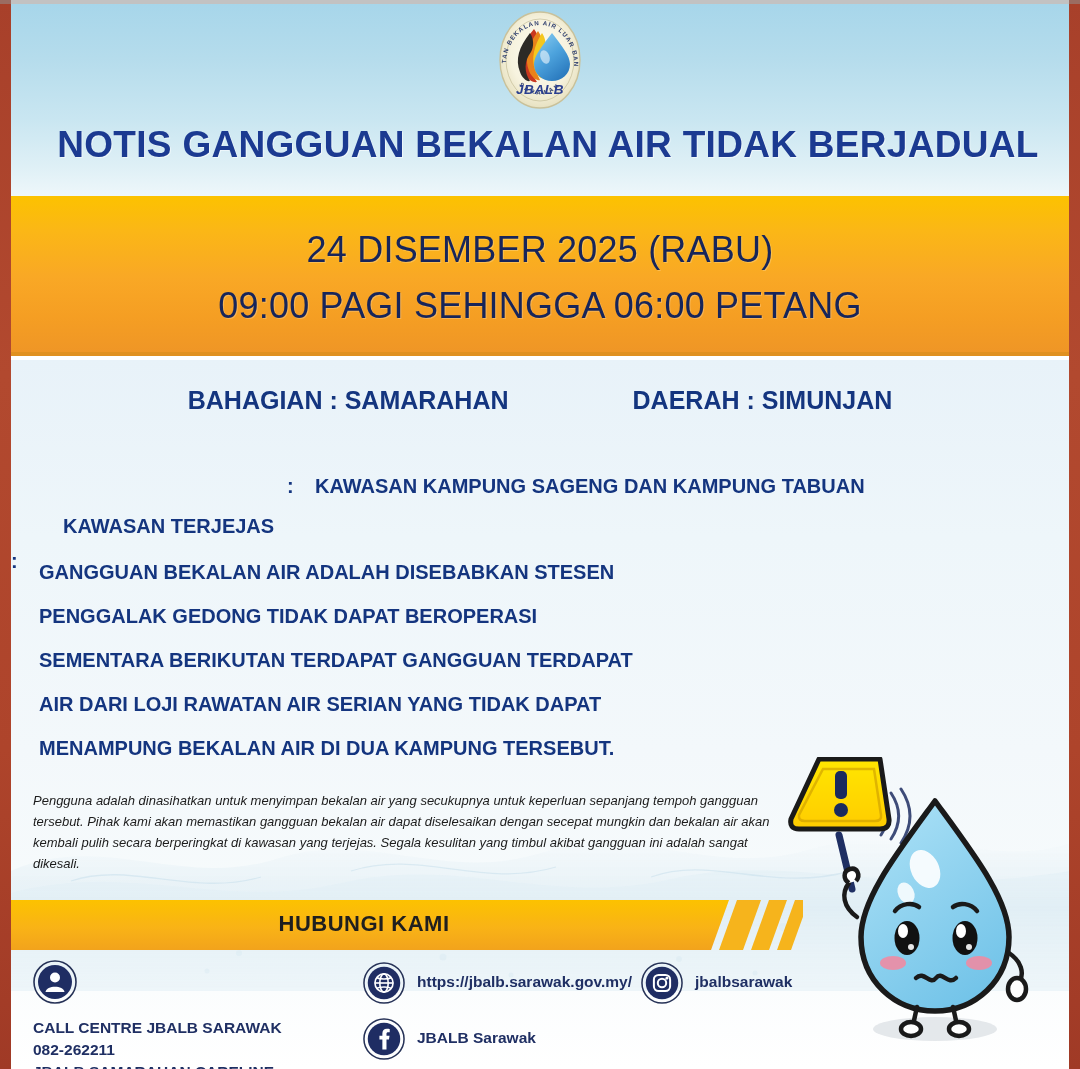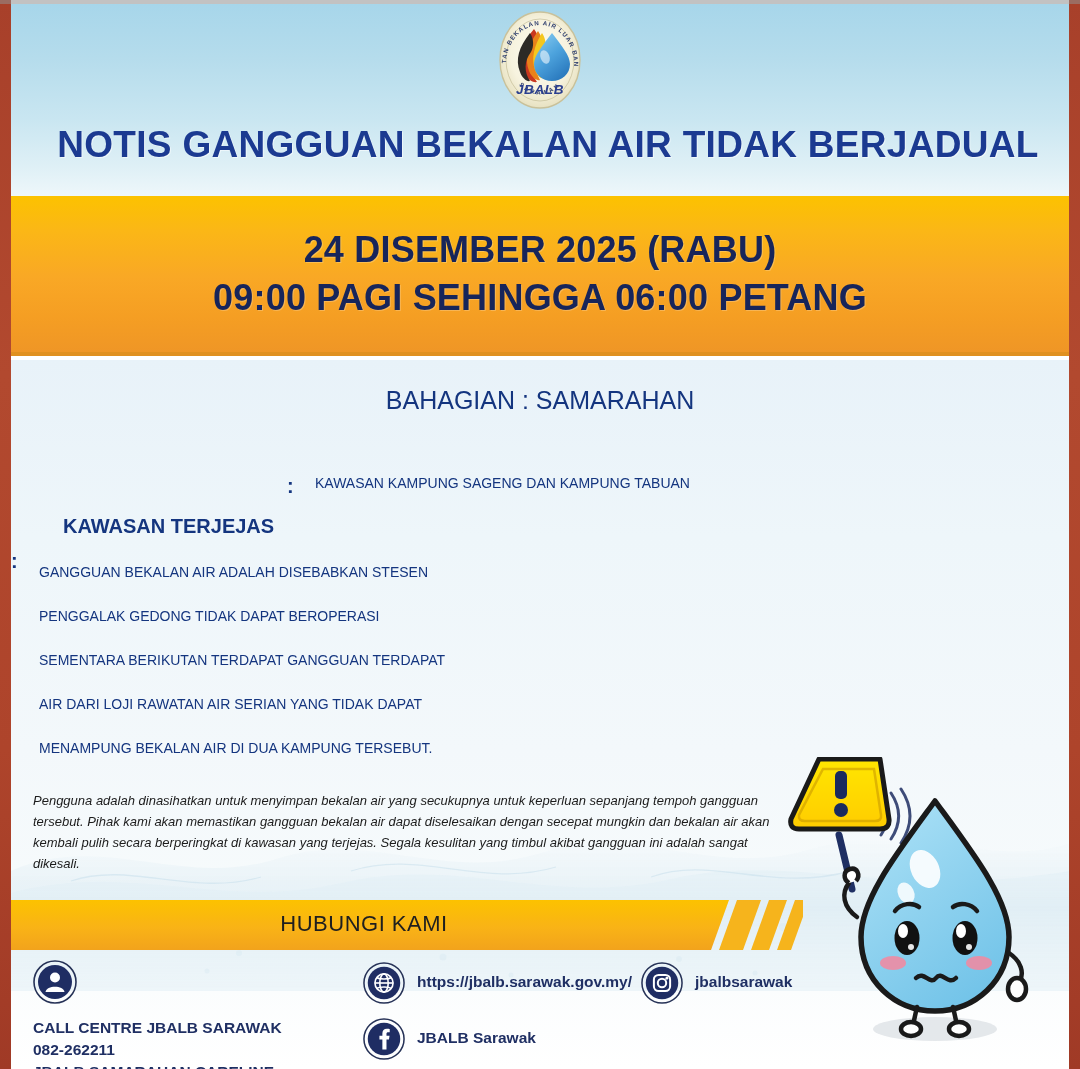--- a/index.html
+++ b/index.html
@@ -51,76 +51,77 @@
   
   .dateband {
     position:absolute; top:196px; left:11px; right:11px; height:160px;
     background:linear-gradient(180deg,#fcc200 0%,#fbb716 22%,#f9a825 52%,#f59e23 78%,#ef9626 100%);
     border-bottom:4px solid #e0901f;
     display:flex; flex-direction:column;
     align-items:center; justify-content:center;
     gap:6px;
   }
   .dateband .d-line {
-    font-size:36px; font-weight:bold; color:#17255a;
+    font-size:36px; font-weight:normal; color:#17255a;
     letter-spacing:.2px; white-space:nowrap;
     text-shadow:1px 1px 0 rgba(255,255,255,.22);
+    margin-top:8px;
   }
 
   
   .body-area {
     position:absolute; top:360px; left:11px; right:11px; bottom:0;
     background:linear-gradient(180deg,#e8f2f9 0%,#eef6fa 25%,#f3f8fb 55%,#f7fbfc 78%,#ffffff 100%);
     overflow:hidden;
   }
   .water-texture {
     position:absolute; left:0; right:0; bottom:78px; height:270px;
     opacity:.55; pointer-events:none;
   }
 
   .region-row {
     position:absolute; top:26px; left:0; right:0;
     display:flex; justify-content:center; gap:124px;
-    font-size:25px; font-weight:normal; color:#14357f;
+    font-size:25px; font-weight:bold; color:#14357f;
     white-space:nowrap;
   }
 
   .field { position:absolute; left:0; right:0; display:flex; }
   .field .f-label {
     width:276px; padding-left:52px;
     font-size:20px; font-weight:bold; color:#14357f;
     white-space:nowrap;
     margin-top:40px;
   }
   .field .f-colon {
     width:28px; font-size:20px; font-weight:bold; color:#14357f;
   }
   .field .f-value {
-    font-size:14px; font-weight:normal; color:#14357f;
+    font-size:20px; font-weight:bold; color:#14357f;
     line-height:44px; white-space:nowrap;
   }
   #field-kawasan { top:115px; }
   #field-kawasan .f-value { line-height:normal; }
   #field-huraian { top:190px; }
 
   
   .advisory {
     position:absolute; top:430px; left:22px; width:745px;
     font-size:13px; font-style:italic; color:#1c1c1c;
     line-height:21px; text-align:left;
   }
 
   
   .contact-banner {
     position:absolute; left:0; top:540px; width:792px; height:50px;
   }
   .contact-banner .cb-label {
     position:absolute; left:0; right:86px; top:0; height:48px;
     display:flex; align-items:center; justify-content:center;
-    font-size:22px; font-weight:normal; color:#1f1f1f; letter-spacing:.5px;
+    font-size:22px; font-weight:bold; color:#1f1f1f; letter-spacing:.5px;
   }
 
   
   .contacts { position:absolute; top:600px; left:0; right:0; height:110px; }
   .c-item { position:absolute; display:flex; align-items:flex-start; gap:12px; }
   .c-icon {
     position:relative; width:44px; height:44px; flex:none;
   }
   .c-text {
     font-size:15.5px; font-weight:bold; color:#1f2f63;
@@ -228,20 +229,21 @@
           <circle cx="880" cy="234" r="3.5"></circle>
         <circle cx="196" cy="250" r="2.5"></circle>
           <circle cx="500" cy="254" r="2.5"></circle>
         <circle cx="744" cy="252" r="2.5"></circle>
           <circle cx="960" cy="216" r="3"></circle>
       </g>
     </svg>
 
     <div class="region-row">
       <span>BAHAGIAN : SAMARAHAN</span>
+      <span>DAERAH : SIMUNJAN</span>
     </div>
 
     <div class="field" id="field-kawasan">
       <div class="f-label">KAWASAN TERJEJAS</div>
       <div class="f-colon">:</div>
       <div class="f-value">
         <div>KAWASAN KAMPUNG SAGENG DAN KAMPUNG TABUAN</div>
       </div>
     </div>
 

